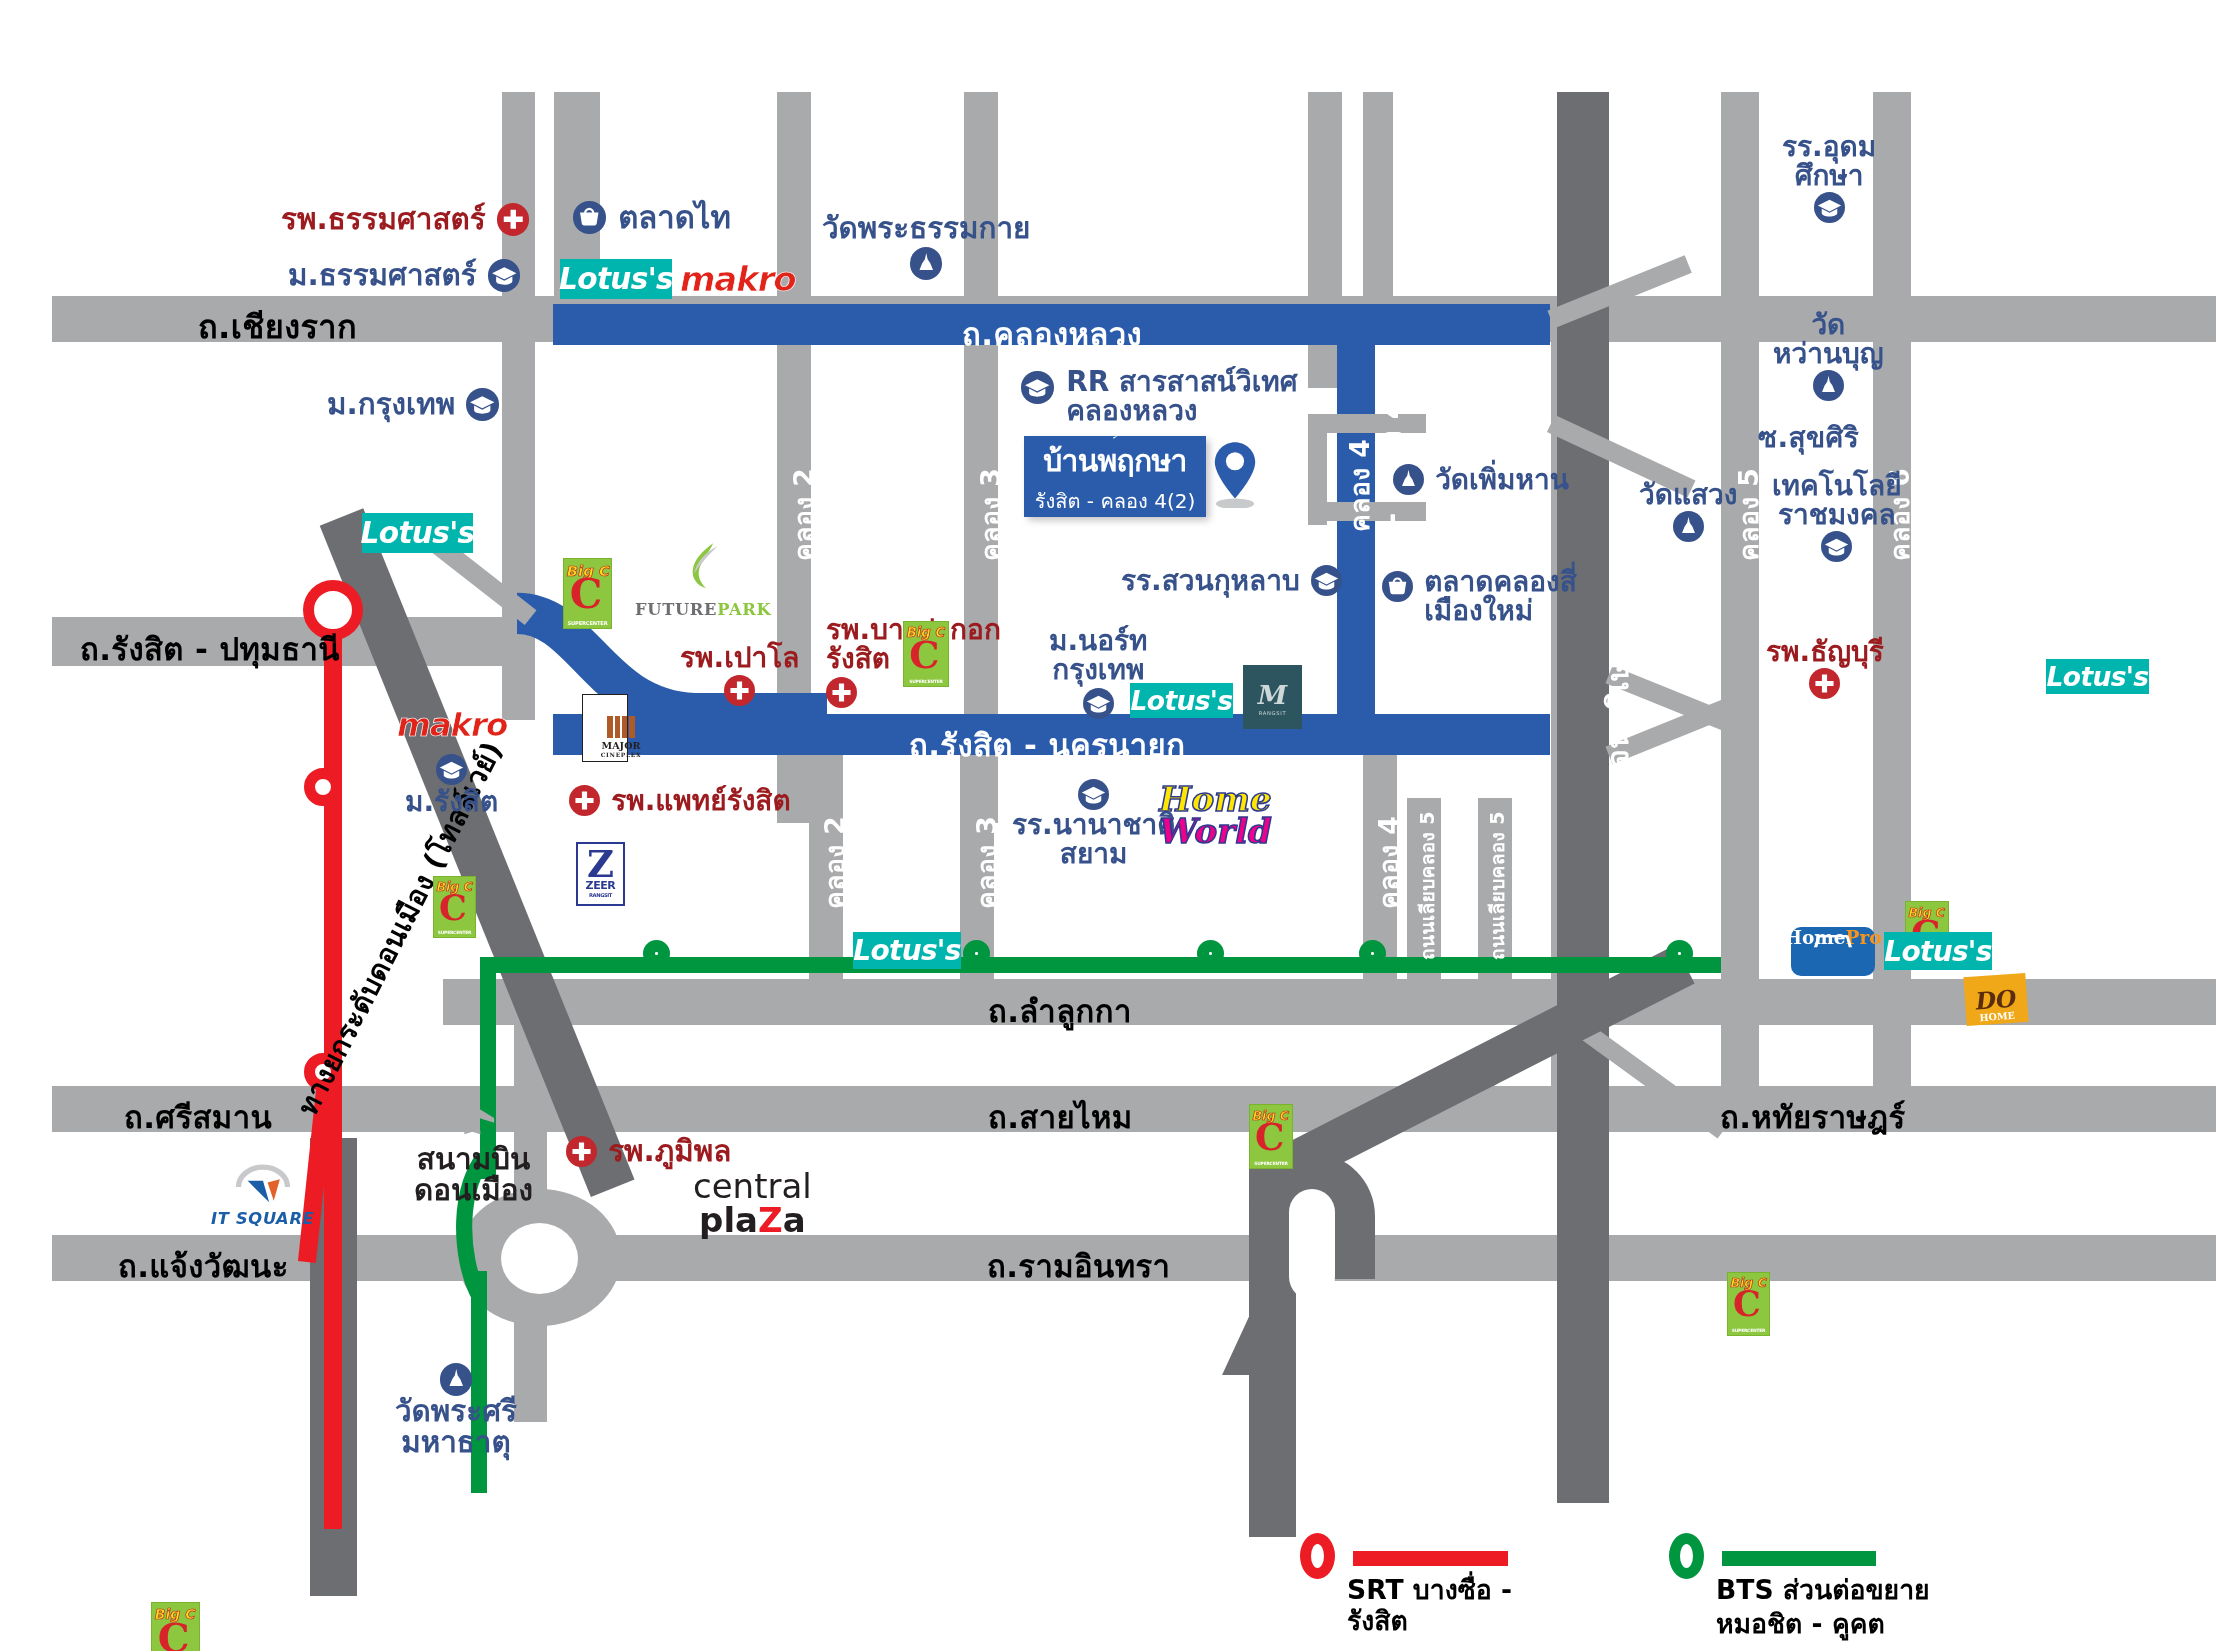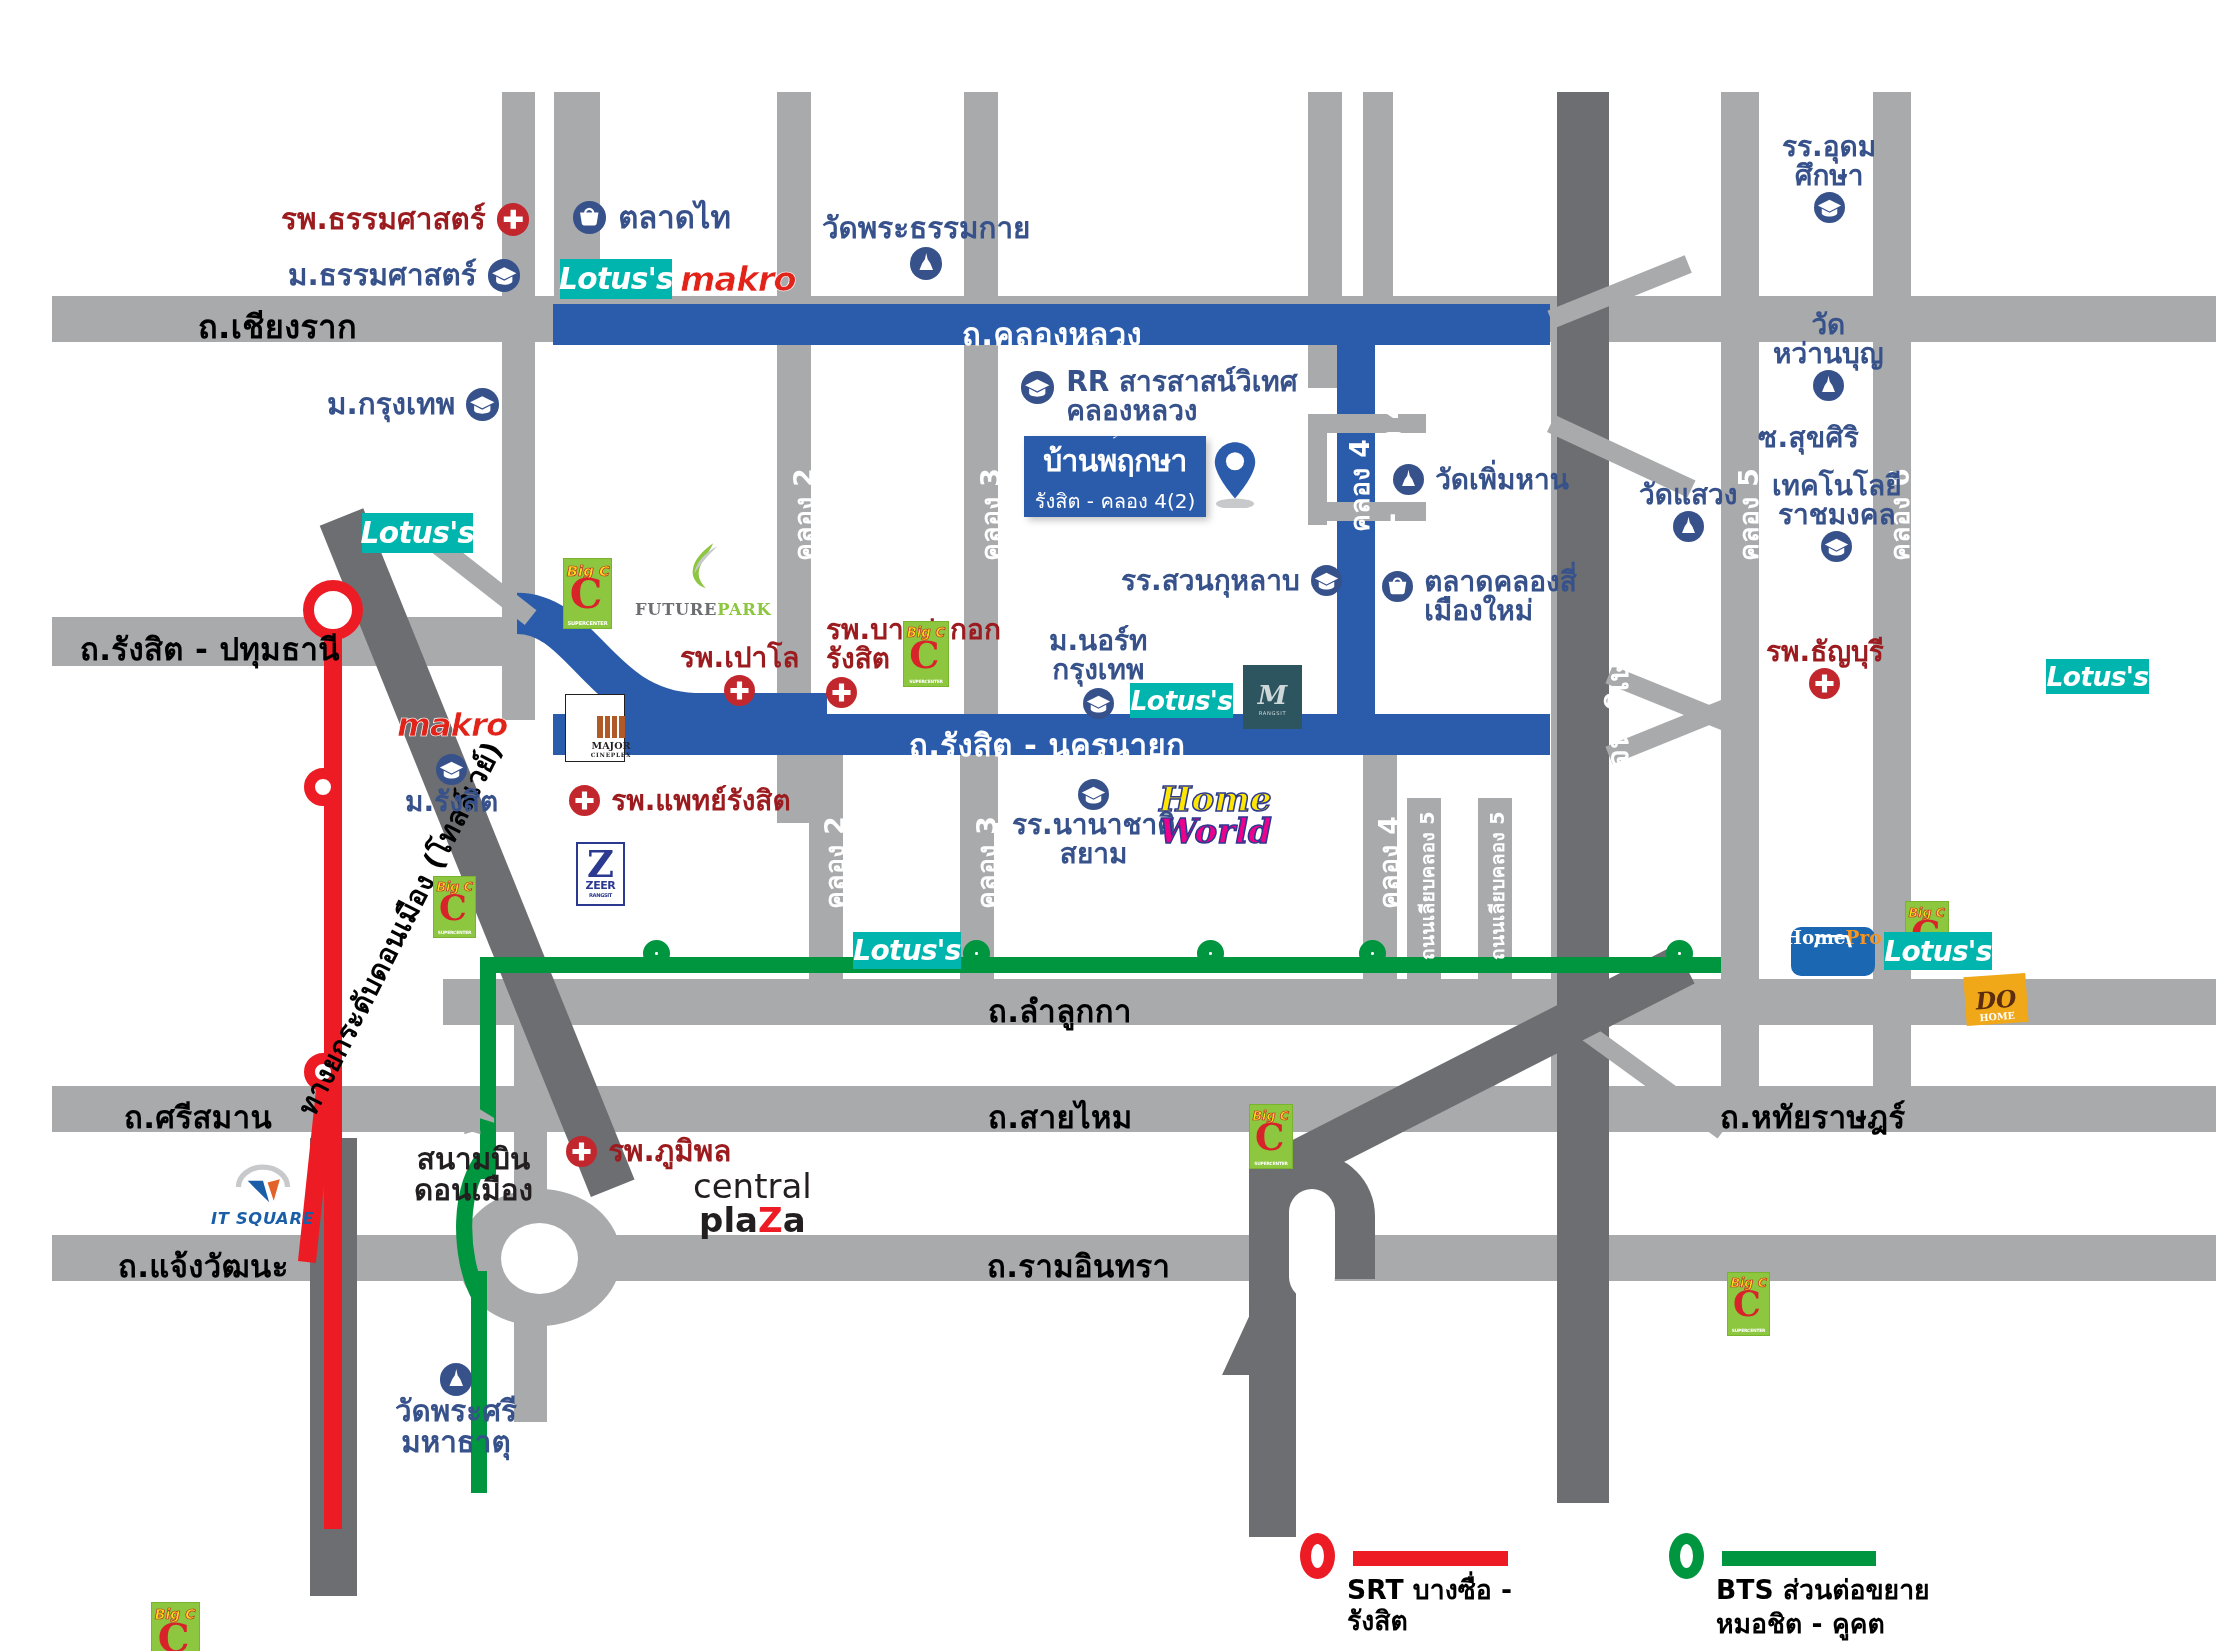--- a/index.html
+++ b/index.html
@@ -527,21 +527,21 @@
   <div class="brand futurepark" style="left:635px; top:539px; text-align:center;">
     <svg viewBox="0 0 60 80" style="width:44px;height:58px;">
       <path d="M44 6c-14 10-26 22-28 36-2 12 6 22 18 26-10-10-12-20-8-30 5-12 14-22 18-32z" fill="#8dc63f"></path>
       <path d="M50 10c-16 8-30 22-32 38 8-14 20-26 32-38z" fill="#c8c9cb"></path>
     </svg>
     <div>
       <span class="fp1" style="font-size:16.3px;">FUTURE</span><span class="fp2" style="font-size:16.3px;">PARK</span>
     </div>
   </div>
 
-  <div class="brand major" style="left:565px; top:694px; width:60px; height:68px;padding-left:32px;">
+  <div class="brand major" style="left:582px; top:694px; width:46px; height:68px;padding-left:32px;">
     <div class="bars" style="margin-bottom:3px;">
       <i style="height:22px;"></i>
         <i style="height:22px;"></i>
         <i style="height:22px;"></i>
         <i style="height:22px;"></i>
     </div>
     <div class="t1" style="font-size:9.6px;">MAJOR</div>
     <div class="t2" style="font-size:5.9px; margin-bottom:3px;">CINEPLEX</div>
   </div>
 

